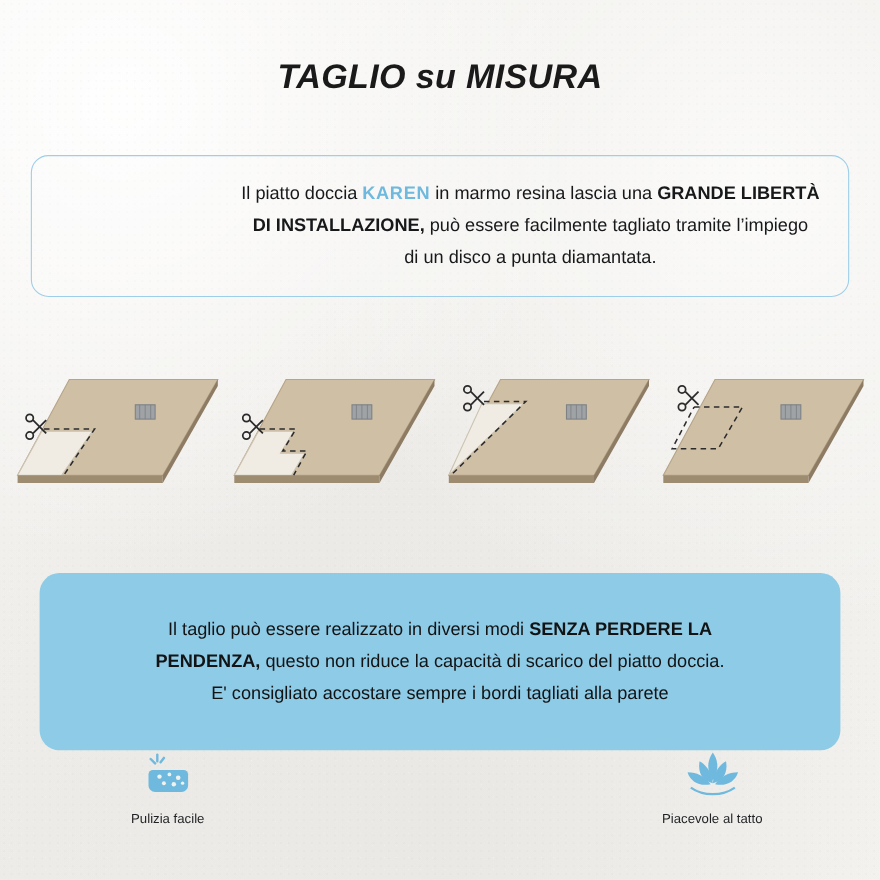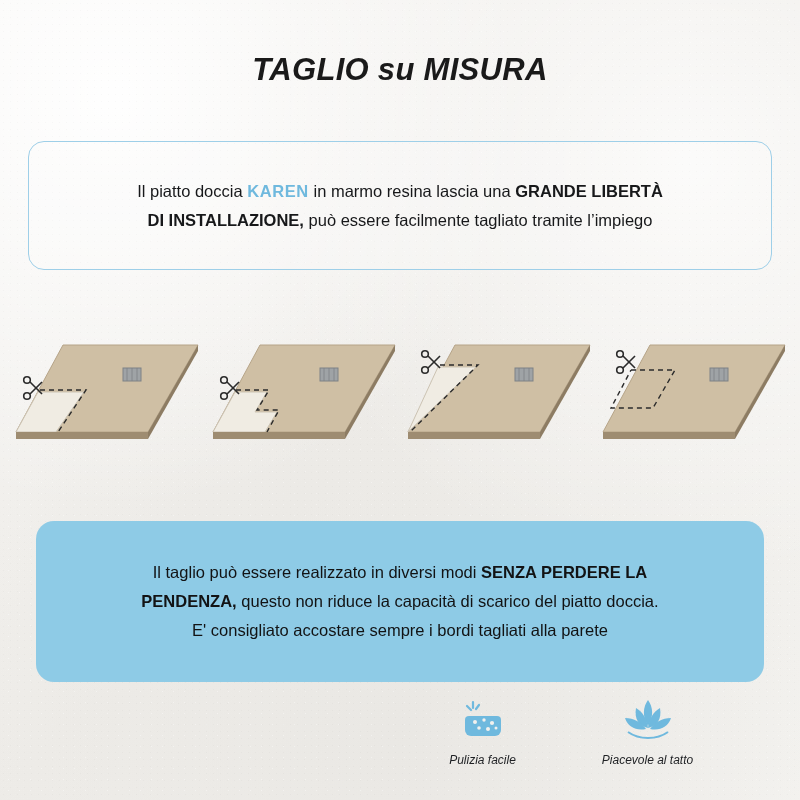--- a/index.html
+++ b/index.html
@@ -58,21 +58,21 @@
   }
   .box-top {
     left: 28px;
     top: 141px;
     width: 744px;
     height: 129px;
     border: 1.6px solid #9ecfe8;
     background: rgba(255,255,255,0.18);
     display: flex;
     align-items: center;
-    justify-content: center;
+    justify-content: flex-end;
   }
   .box-top .txt {
     text-align: center;
     font-size: 16.5px;
     line-height: 29px;
     color: #17181a;
     padding: 0 26px;
   }
   .brand {
     color: #6fb9de;
@@ -112,25 +112,24 @@
     position: absolute;
     width: 200px;
     height: 160px;
   }
   .tray svg { display: block; }
 
   
   .features {
     position: absolute;
     left: 70px;
-    top: 688px;
+    top: 672px;
     width: 660px;
     display: flex;
-    justify-content: flex-end;
-    font-style: italic;
+    justify-content: space-between;
   }
   .feature {
     width: 165px;
     text-align: center;
     color: #1f2124;
   }
   .feature .ficon {
     height: 56px;
     display: flex;
     align-items: flex-end;
@@ -146,20 +145,21 @@
 <body>
 
 <div class="page">
 
   <div class="title">TAGLIO su MISURA</div>
 
   <div class="box box-top">
     <div class="txt">
       <span>Il piatto doccia </span><span class="brand">KAREN</span><span> in marmo resina lascia una </span><span class="b">GRANDE LIBERTÀ</span><br>
       <span class="b">DI INSTALLAZIONE,</span><span> può essere facilmente tagliato tramite l’impiego</span><br>
+      <span>di un disco a punta diamantata.</span>
     </div>
   </div>
 
   <div class="trays">
 
     <div class="tray" style="left:8px;top:0;">
       <svg width="200" height="160" viewBox="0 0 200 160">
 
         <polygon points="55,25 190,25 140,112 8,112" fill="#cfbfa4" stroke="#b6a488" stroke-width="1"></polygon>
 

